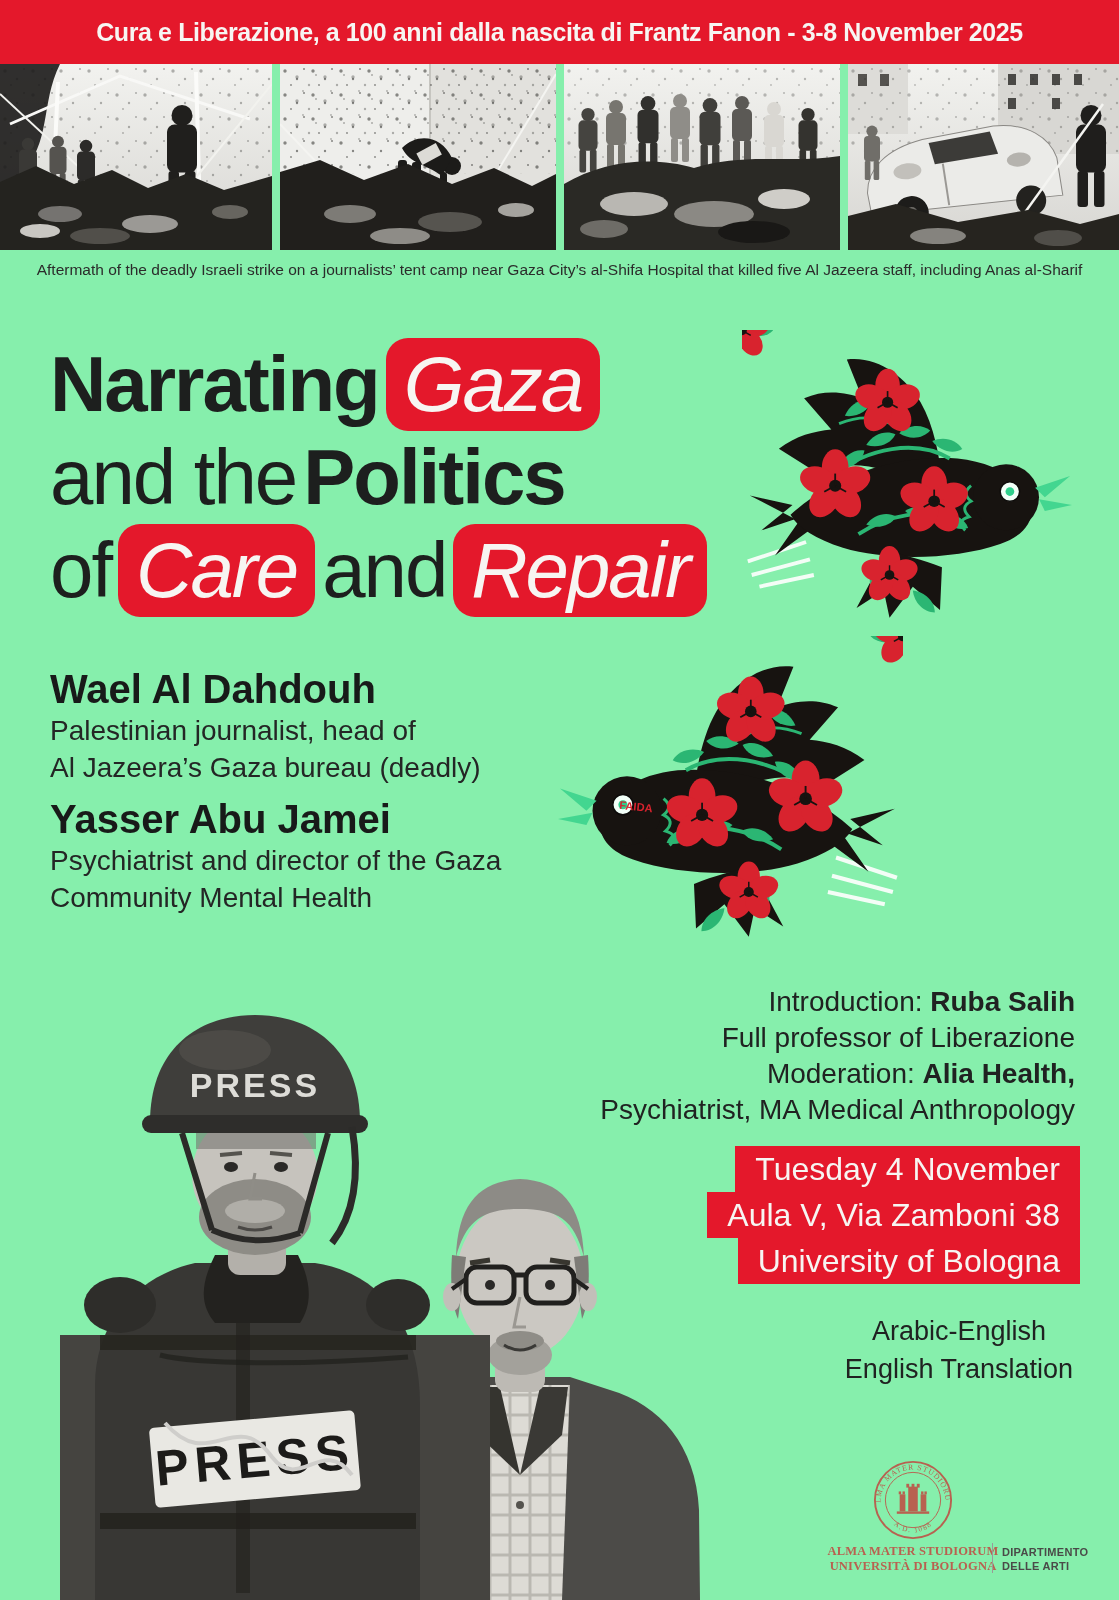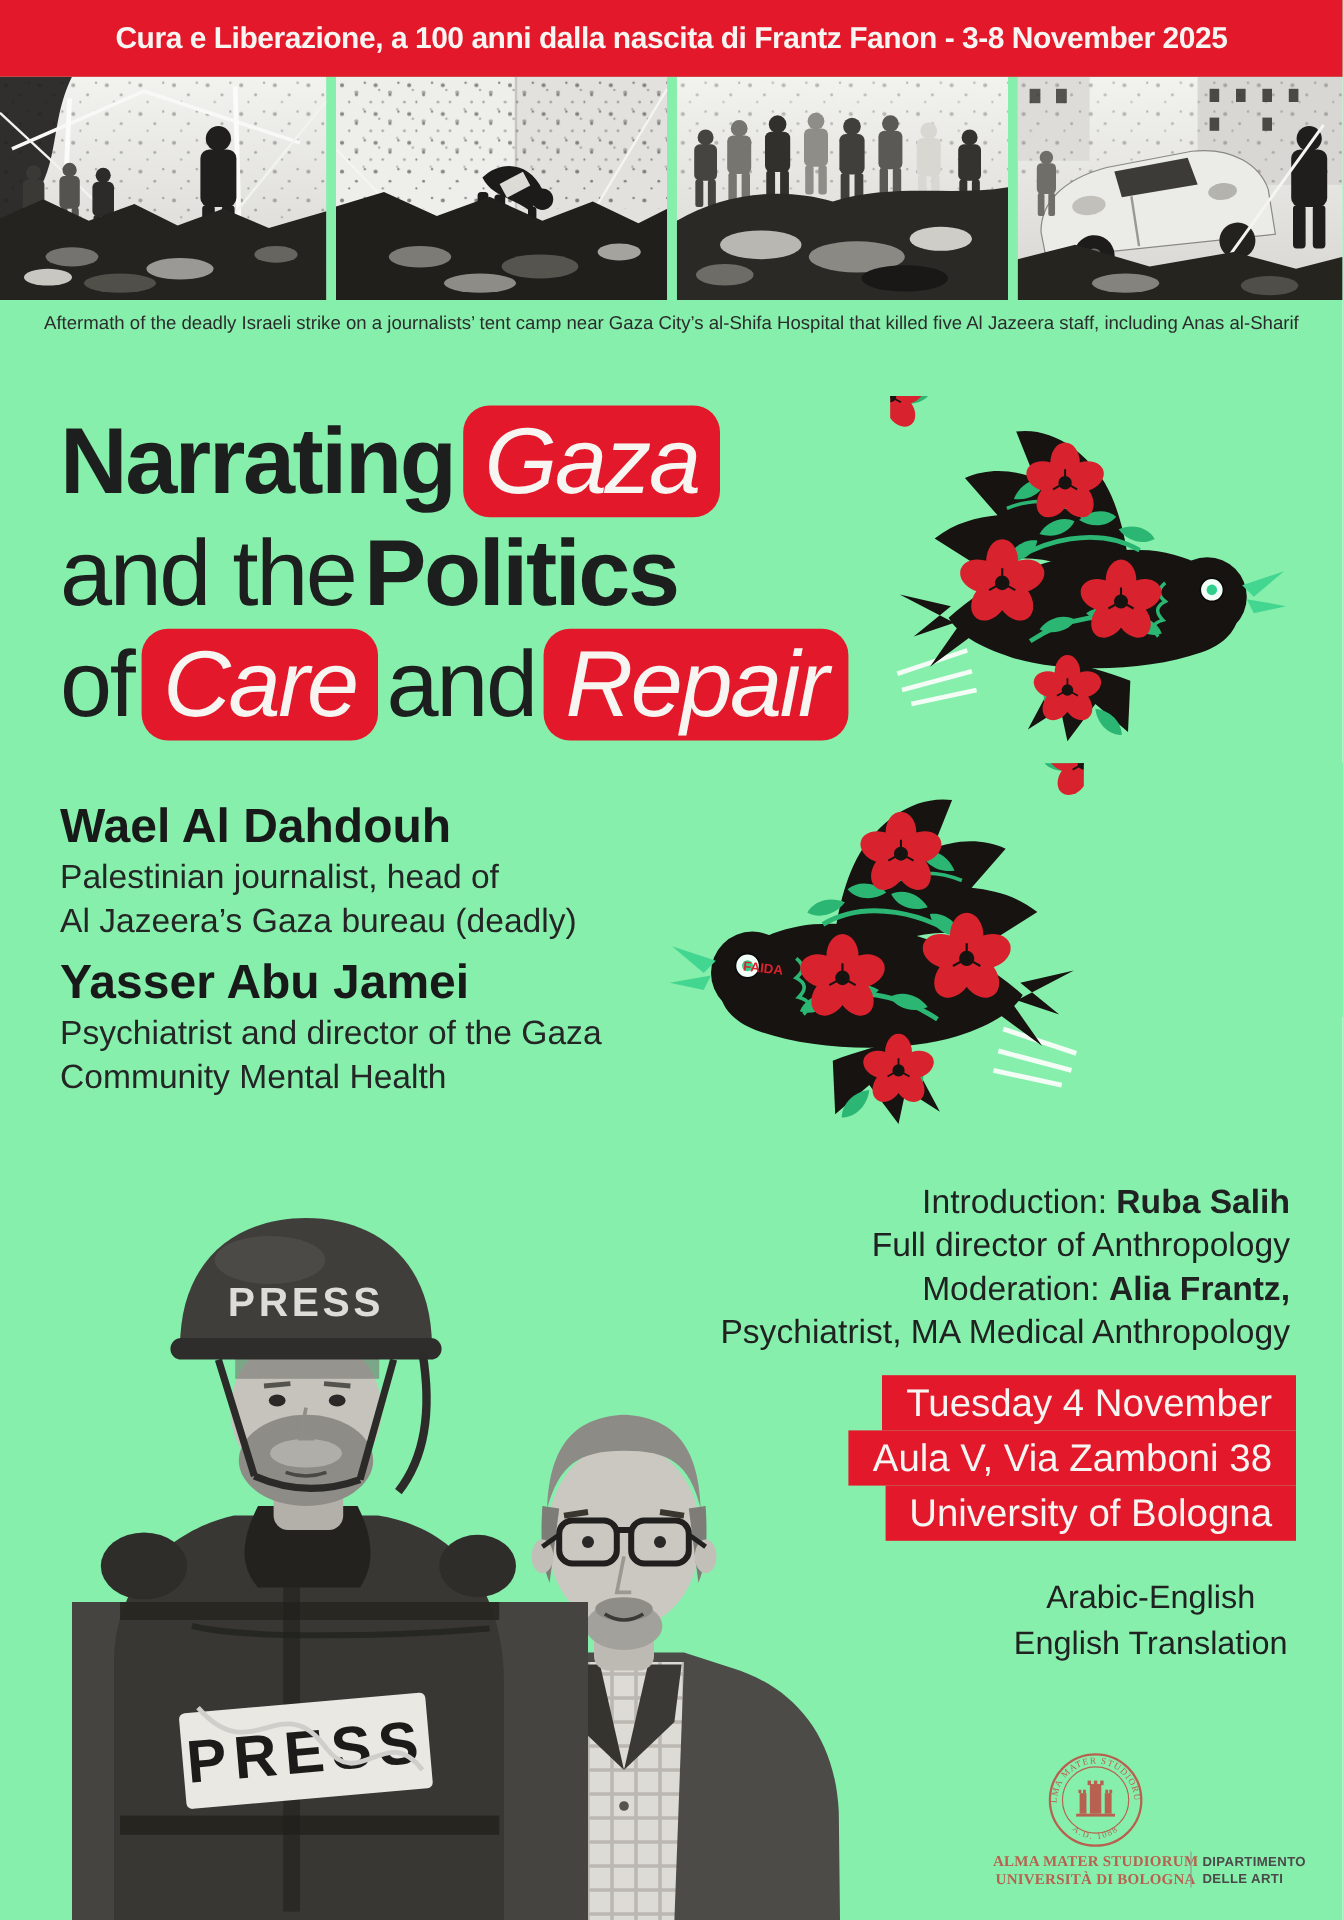--- a/index.html
+++ b/index.html
@@ -264,22 +264,22 @@
     <div class="sp-role">Palestinian journalist, head of</div>
     <div class="sp-role">Al Jazeera’s Gaza bureau (deadly)</div>
     <div class="sp-gap"></div>
     <div class="sp-name">Yasser Abu Jamei</div>
     <div class="sp-role">Psychiatrist and director of the Gaza</div>
     <div class="sp-role">Community Mental Health</div>
   </div>
 
   <div class="credits">
     <div><span>Introduction: </span><b>Ruba Salih</b></div>
-    <div>Full director of Anthropology</div>
-    <div><span>Moderation: </span><b>Alia Frantz,</b></div>
+    <div>Full professor of Liberazione</div>
+    <div><span>Moderation: </span><b>Alia Health,</b></div>
     <div>Psychiatrist, MA Medical Anthropology</div>
   </div>
 
   <div class="event-box">
     <span class="event-line">Tuesday 4 November</span>
     <span class="event-line">Aula V, Via Zamboni 38</span>
     <span class="event-line">University of Bologna</span>
   </div>
 
   <div class="translation">

